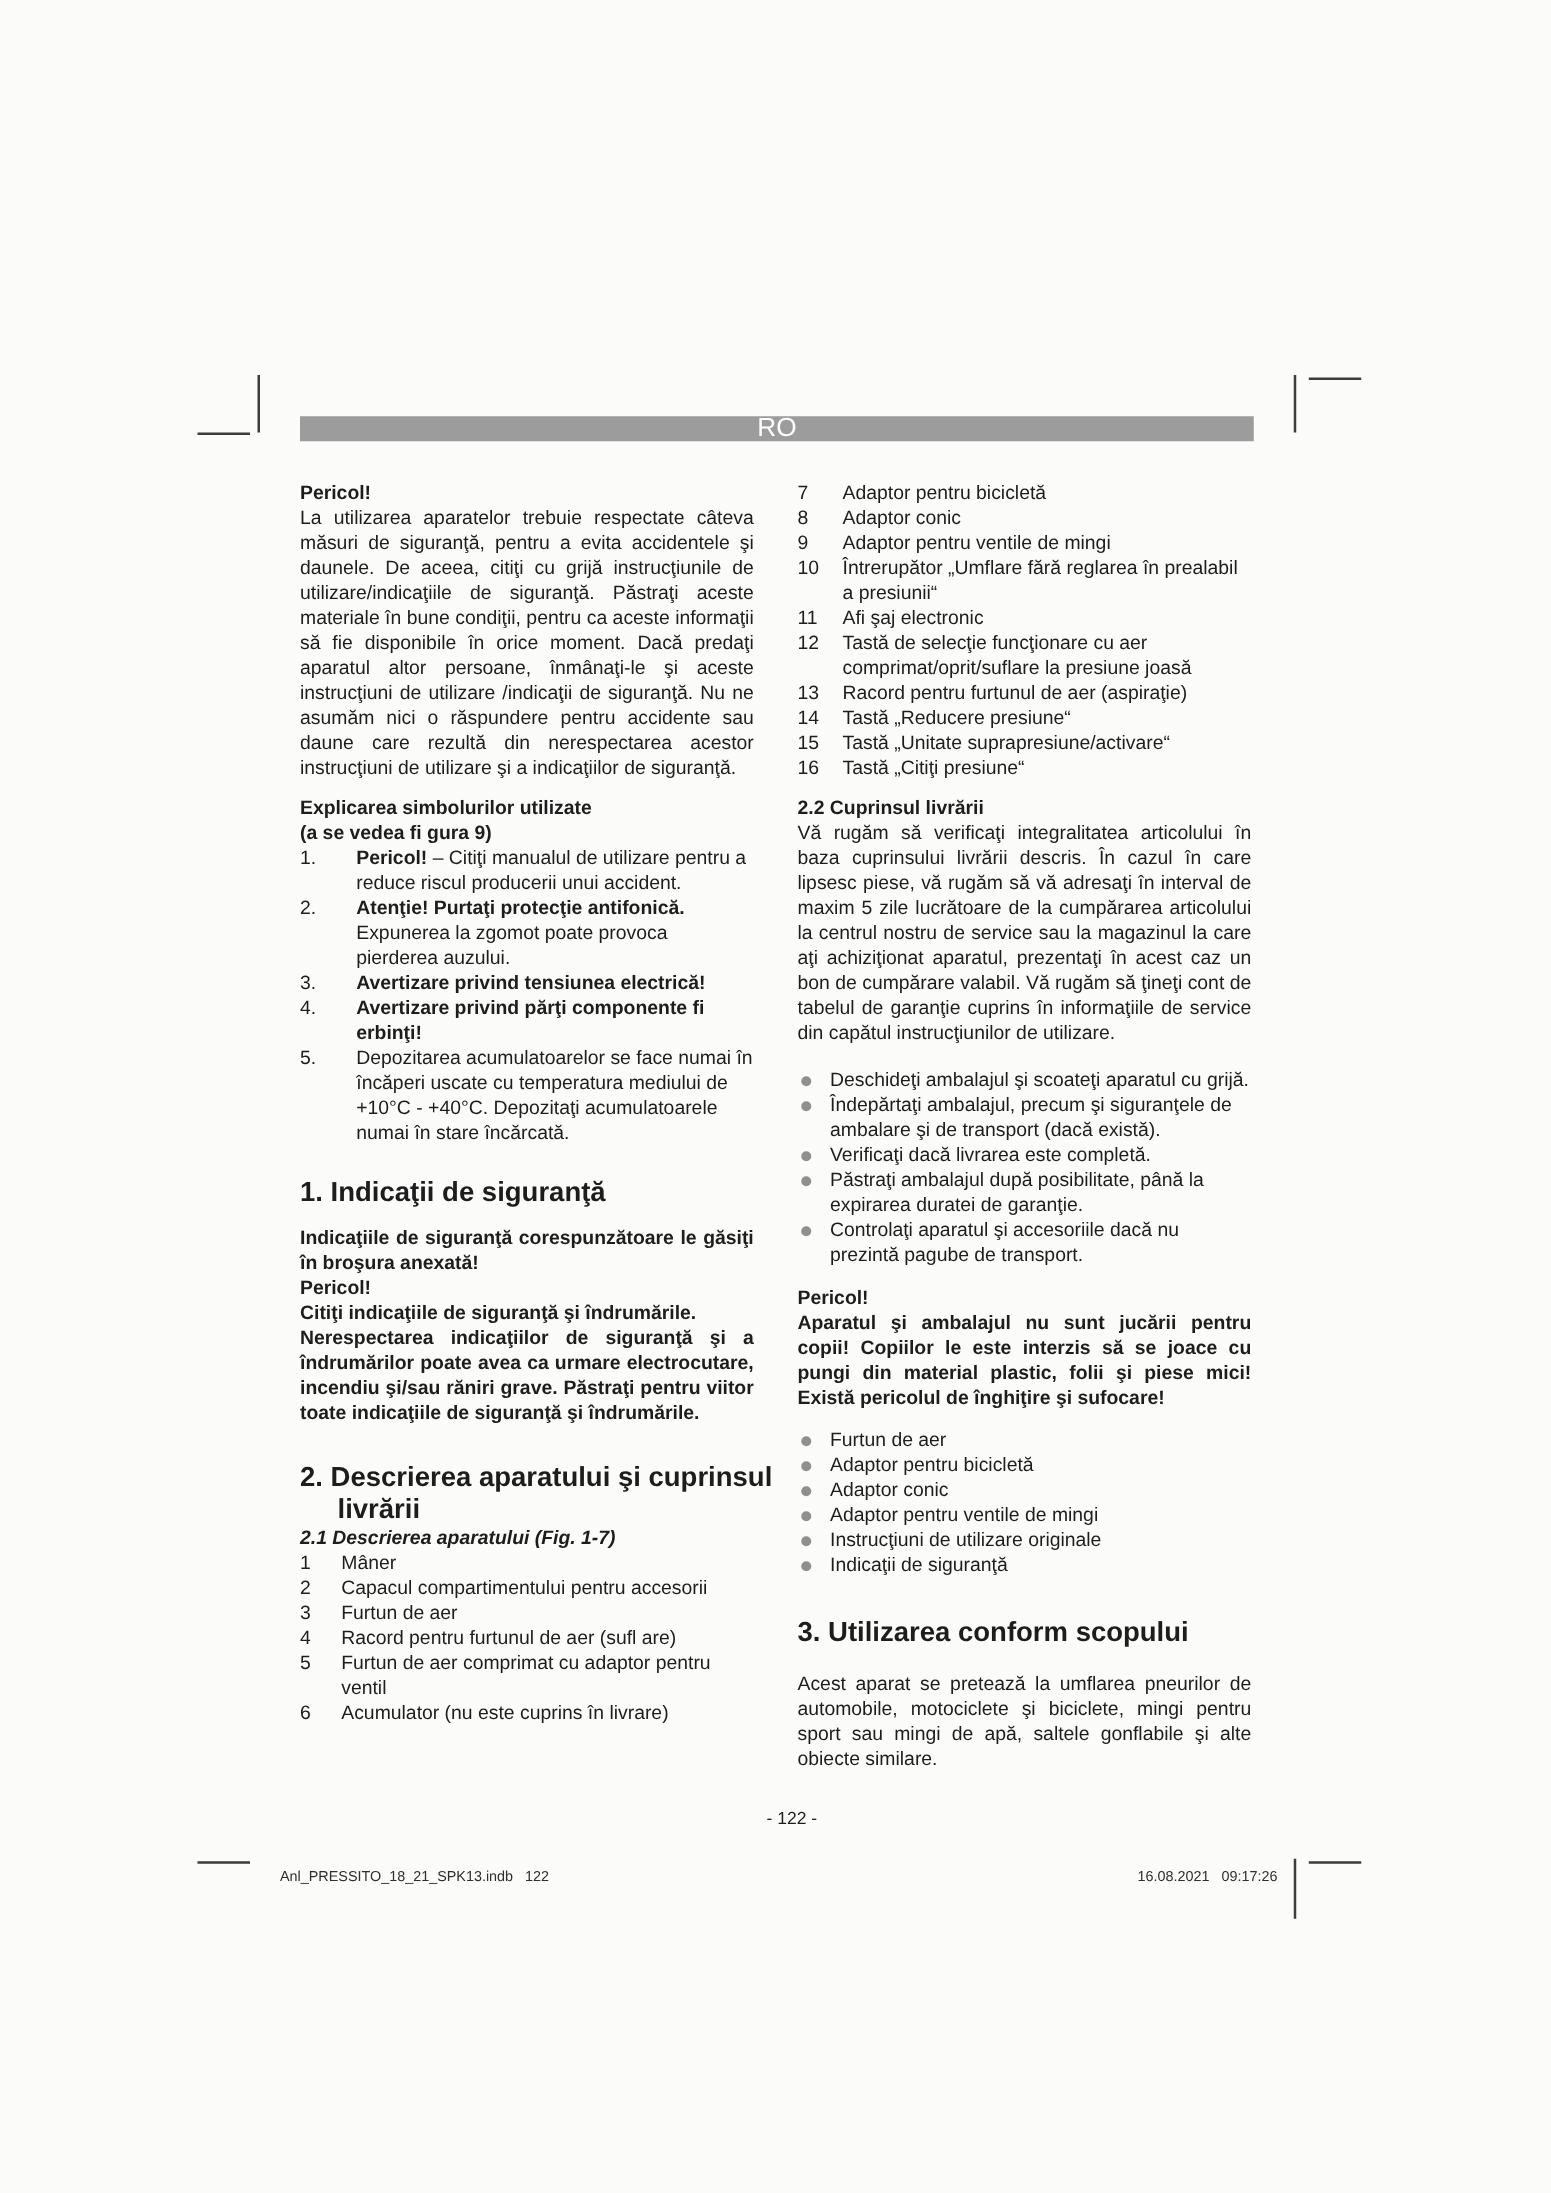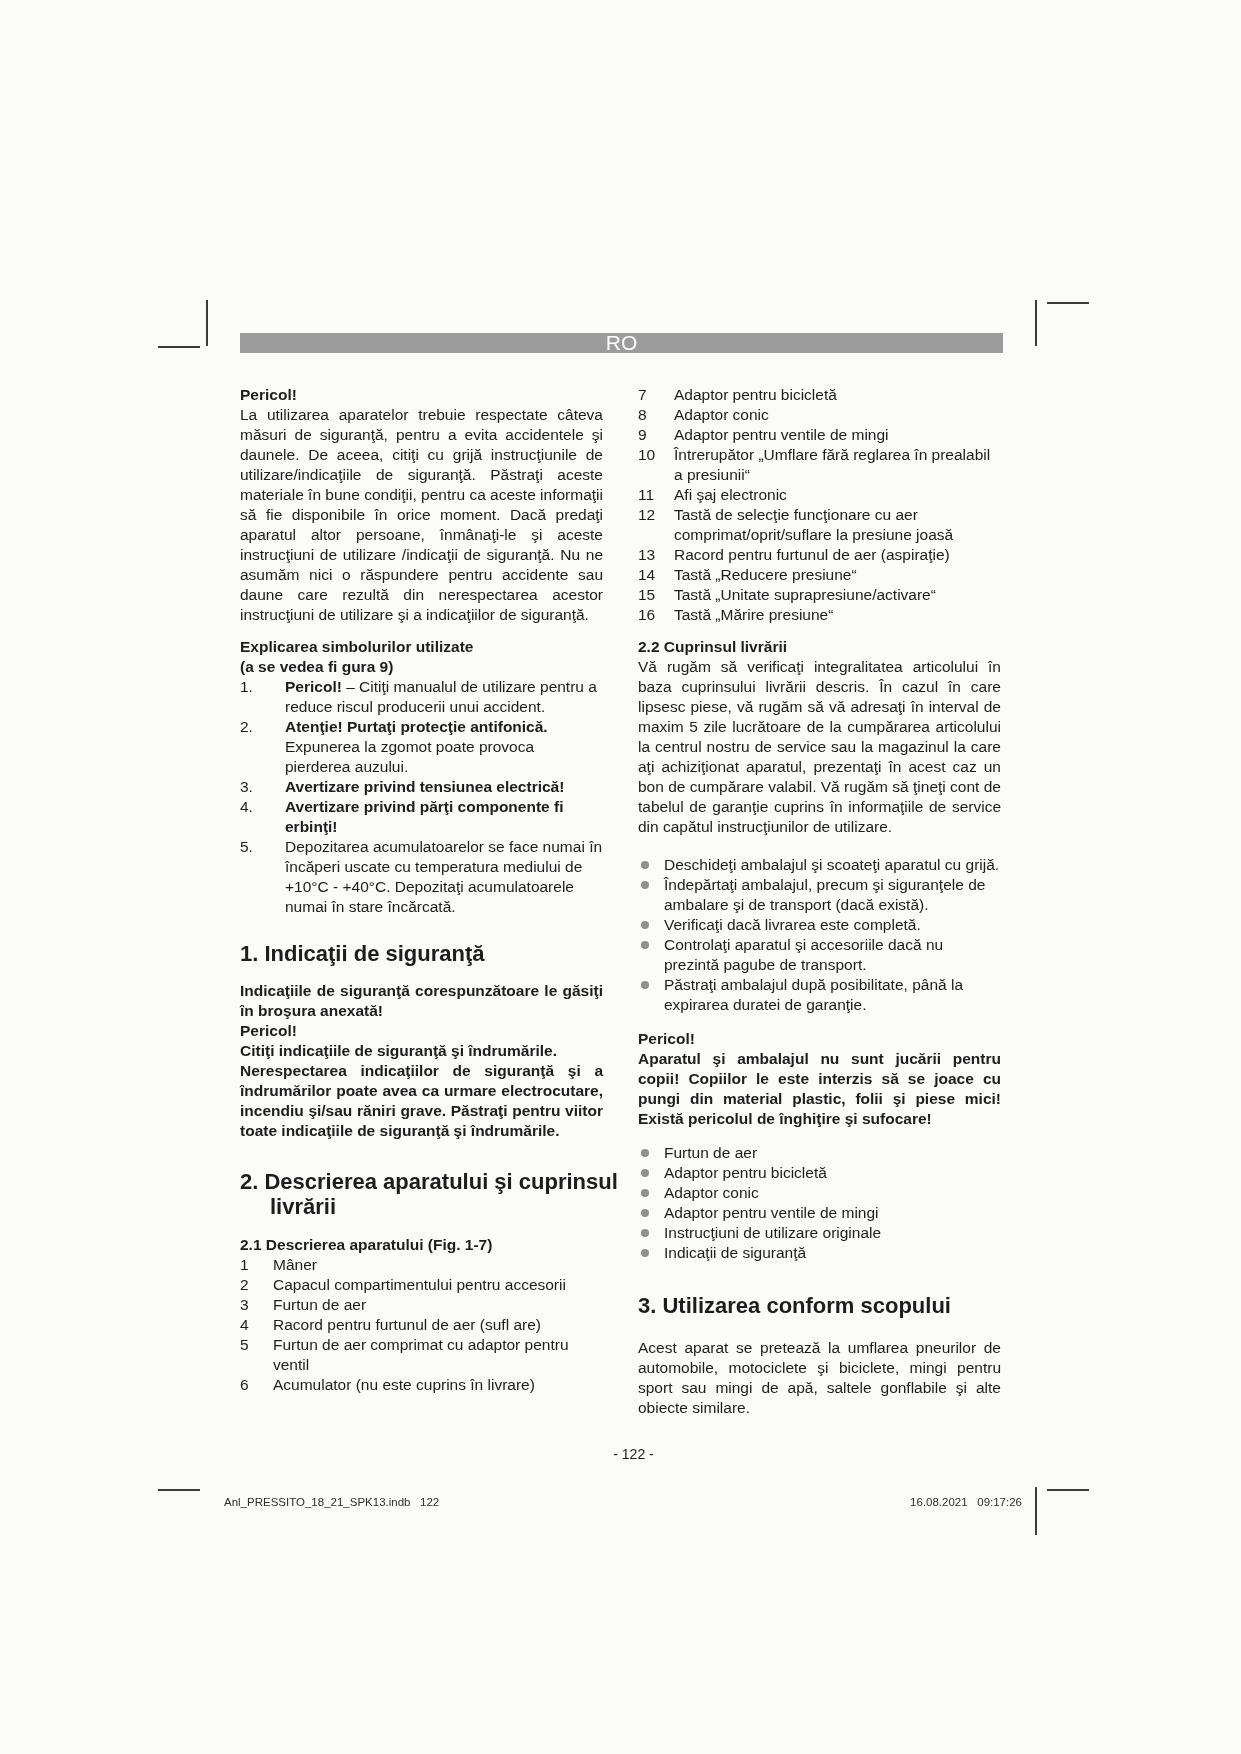--- a/index.html
+++ b/index.html
@@ -26,21 +26,21 @@
   .just{text-align:justify;}
   .subhead{margin-top:12px;font-weight:bold;}
   .h-big{
     font-size:22px;font-weight:bold;line-height:25px;margin:0;
   }
   .h-big .nowrap{white-space:nowrap;}
   .h1-sec1{margin-top:24px;}
   .p-sec1{margin-top:15px;font-weight:bold;}
   .h1-sec2{margin-top:28px;}
   .h2-indent{padding-left:30px;}
-  .p-21{margin-top:16px;}
+  .p-21{margin-top:2px;font-style:italic;}
   .h1-sec3{margin-top:30px;}
   .p-sec3{margin-top:20px;}
   .p-22{margin-top:12px;}
   .danger2{margin-top:14px;}
   .srow{display:flex;}
   .snum{flex:0 0 45px;}
   .drow{display:flex;}
   .dnum{flex:0 0 36px;}
   .col-left .dnum{flex:0 0 33px;}
   .dtxt{flex:1;}
@@ -213,21 +213,21 @@
         <span class="dtxt">Tastă „Reducere presiune“</span>
       </div>
 
       <div class="drow">
         <span class="dnum">15</span>
         <span class="dtxt">Tastă „Unitate suprapresiune/activare“</span>
       </div>
 
       <div class="drow">
         <span class="dnum">16</span>
-        <span class="dtxt">Tastă „Mărire presiune“</span>
+        <span class="dtxt">Tastă „Citiţi presiune“</span>
       </div>
     </div>
 
   <p class="b p-22">2.2 Cuprinsul livrării</p>
   <p class="just">Vă rugăm să verificaţi integralitatea articolului în baza cuprinsului livrării descris. În cazul în care lipsesc piese, vă rugăm să vă adresaţi în interval de maxim 5 zile lucrătoare de la cumpărarea articolului la centrul nostru de service sau la magazinul la care aţi achiziţionat aparatul, prezentaţi în acest caz un bon de cumpărare valabil. Vă rugăm să ţineţi cont de tabelul de garanţie cuprins în informaţiile de service din capătul instrucţiunilor de utilizare.</p>
 
   <div class="blist">
 
       <div class="brow">
         <span class="bdot"></span>
@@ -239,26 +239,26 @@
         <span class="btxt">Îndepărtaţi ambalajul, precum şi siguranţele de ambalare şi de transport (dacă există).</span>
       </div>
 
       <div class="brow">
         <span class="bdot"></span>
         <span class="btxt">Verificaţi dacă livrarea este completă.</span>
       </div>
 
       <div class="brow">
         <span class="bdot"></span>
+        <span class="btxt">Păstraţi ambalajul după posibilitate, până la expirarea duratei de garanţie.</span>
+      </div>
+
+      <div class="brow">
+        <span class="bdot"></span>
         <span class="btxt">Controlaţi aparatul şi accesoriile dacă nu prezintă pagube de transport.</span>
-      </div>
-
-      <div class="brow">
-        <span class="bdot"></span>
-        <span class="btxt">Păstraţi ambalajul după posibilitate, până la expirarea duratei de garanţie.</span>
       </div>
     </div>
 
   <p class="b danger2">Pericol!</p>
   <p class="just b">Aparatul şi ambalajul nu sunt jucării pentru copii! Copiilor le este interzis să se joace cu pungi din material plastic, folii şi piese mici! Există pericolul de înghiţire şi sufocare!</p>
 
   <div class="blist blist2">
 
       <div class="brow">
         <span class="bdot"></span>

